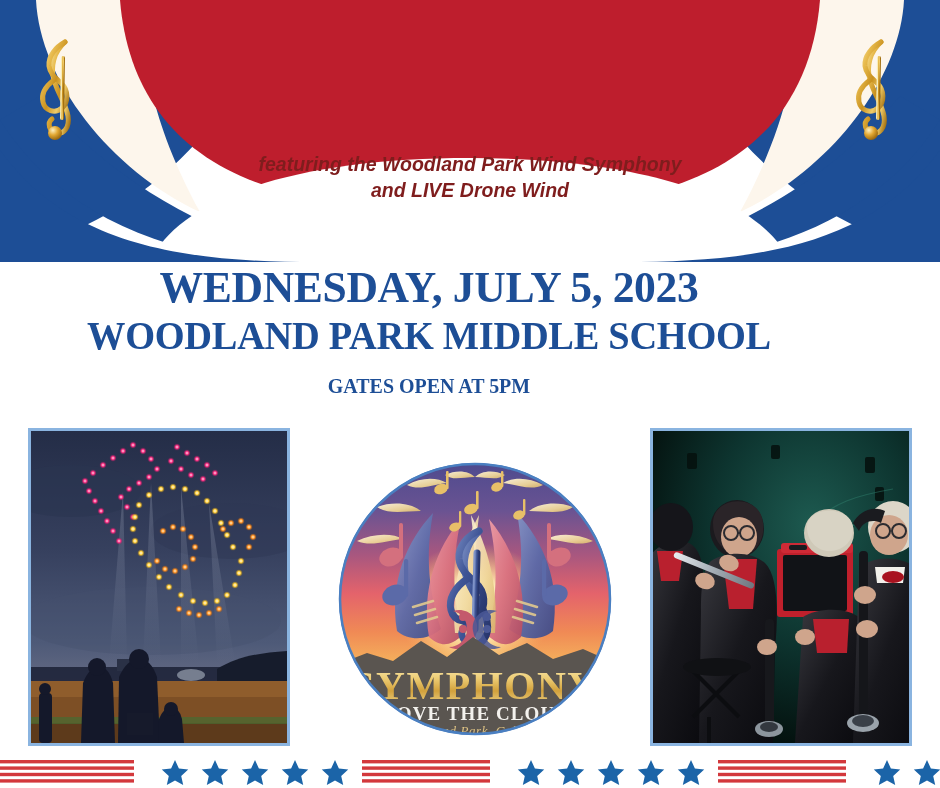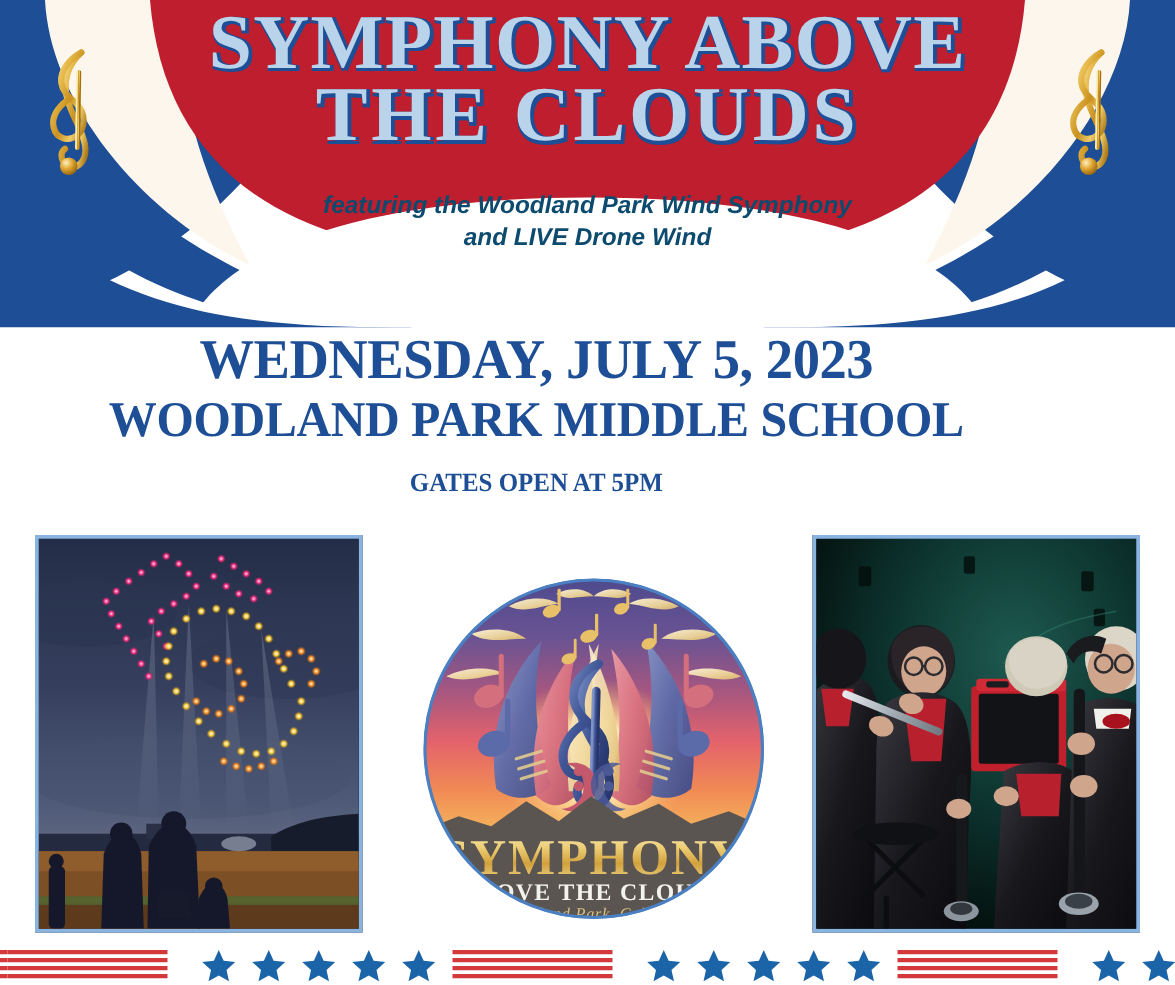--- a/index.html
+++ b/index.html
@@ -54,21 +54,21 @@
     position: absolute;
     top: 152px; left: 0;
     width: 940px;
     text-align: center;
     z-index: 7;
     font-family: "Liberation Sans", sans-serif;
     font-style: italic;
     font-weight: bold;
     font-size: 19.5px;
     line-height: 1.32;
-    color: #0c4a6e;
+    color: #7f1d1d;
   }
 
   
   .clef {
     position: absolute;
     z-index: 5;
     width: 60px; height: 112px;
   }
   .clef.left  { left: 32px;  top: 34px; }
   .clef.right { right: 32px; top: 34px; }
@@ -179,24 +179,20 @@
                C 760,196 640,158 470,158
                C 300,158 180,196 150,262 Z" fill="#ffffff"></path>
 
       <path d="M0,150 C 70,248 190,262 316,262
                L 70,262 L 0,262 Z" fill="#1d4e96"></path>
       <path d="M940,150 C 870,248 750,262 624,262
                L 870,262 L 940,262 Z" fill="#1d4e96"></path>
     </svg>
   </div>
 
-  <div class="title-block">
-    <div class="title-line l1">SYMPHONY ABOVE</div>
-    <div class="title-line l2">THE CLOUDS</div>
-  </div>
 
   <div class="subtitle">
     <div>featuring the Woodland Park Wind Symphony</div>
     <div>and LIVE Drone Wind</div>
   </div>
 
   <div class="clef left">
     <svg viewBox="0 0 60 112" xmlns="http://www.w3.org/2000/svg">
       <defs>
         <linearGradient id="goldA" x1="0" y1="0" x2="1" y2="1">

